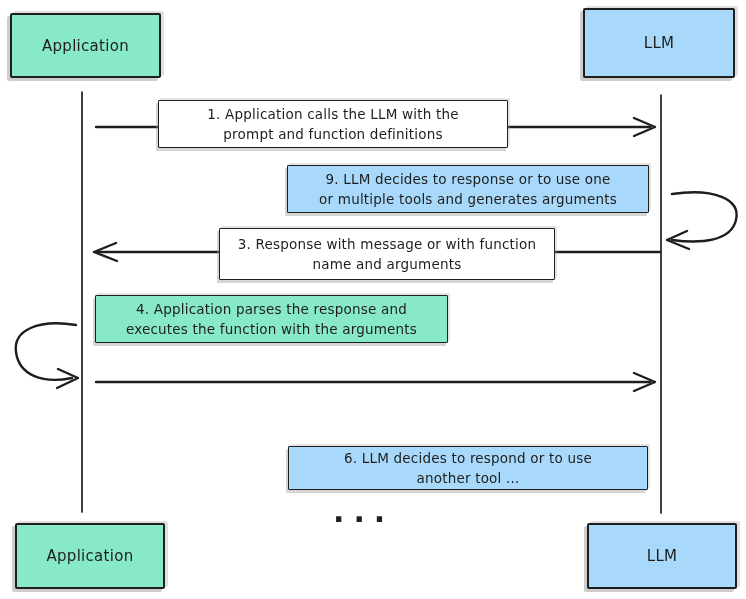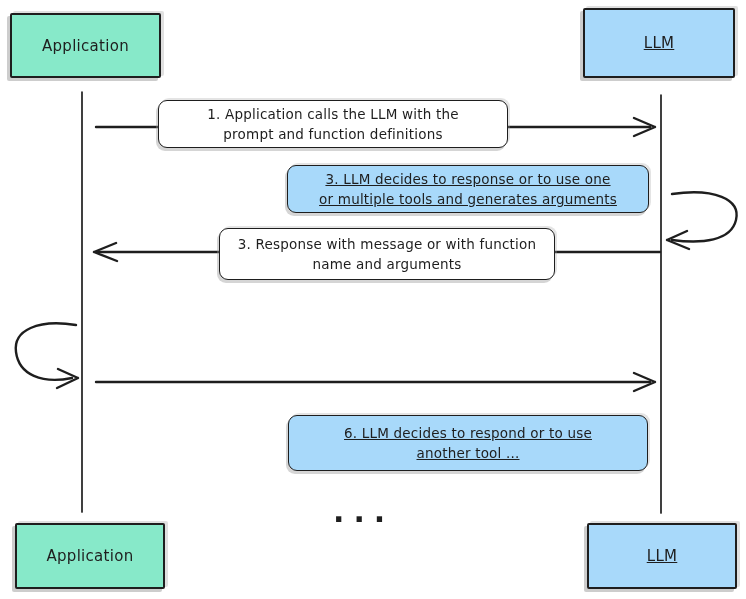--- a/index.html
+++ b/index.html
@@ -19,28 +19,28 @@
     background:#87e9c9;
     border:2.5px solid #1e1e1e;border-radius:2px;
     font-size:15px;letter-spacing:.3px;
     box-shadow:-3px 3px 0 rgba(145,145,145,.45), 3px -2px 0 rgba(165,165,165,.35);
     box-sizing:border-box;
   }
   .msg{
     position:absolute;z-index:2;
     display:flex;align-items:center;justify-content:center;
     text-align:center;white-space:pre-line;
-    border:1.8px solid #1e1e1e;border-radius:9px;
+    border:1.8px solid #1e1e1e;border-radius:1px;
     font-size:13.5px;line-height:1.5;letter-spacing:.2px;
     padding:2px 4px;box-sizing:border-box;
     box-shadow:-2px 3px 0 rgba(150,150,150,.4), 2px -2px 0 rgba(165,165,165,.3);
   }
   .fill-white{background:#ffffff;}
   .fill-green{background:#87e9c9;}
-  .fill-blue{background:#a8d9fa;text-decoration:underline;}
+  .fill-blue{background:#a8d9fa;}
   .ellipsis{
     position:absolute;z-index:2;
     font-size:30px;font-weight:bold;letter-spacing:9px;
     color:#1e1e1e;
   }
   .stroke{stroke:#1e1e1e;fill:none;stroke-linecap:round;stroke-linejoin:round;}
   .arrow{stroke-width:2.4;}
   .lifeline{stroke-width:1.7;}
 </style>
 </head>
@@ -79,29 +79,31 @@
     </g>
   </svg>
 
   <div class="actor" style="left:10px;top:13px;width:151px;height:65px;">Application</div>
 
   <div class="actor fill-blue" style="left:583px;top:8px;width:152px;height:70px;background:#a8d9fa;">LLM</div>
 
   <div class="msg fill-white" style="left:158px;top:100px;width:350px;height:48px;">1. Application calls the LLM with the
 prompt and function definitions</div>
 
-  <div class="msg fill-blue" style="left:287px;top:165px;width:362px;height:48px;">3. LLM decides to response or to use one
+  <div class="msg fill-blue" style="left:287px;top:165px;width:362px;height:48px;">9. LLM decides to response or to use one
 or multiple tools and generates arguments</div>
 
   <div class="msg fill-white" style="left:219px;top:228px;width:336px;height:52px;">3. Response with message or with function
 name and arguments</div>
 
+  <div class="msg fill-green" style="left:95px;top:295px;width:353px;height:48px;">4. Application parses the response and
+executes the function with the arguments</div>
 
 
-  <div class="msg fill-blue" style="left:288px;top:415px;width:360px;height:56px;">6. LLM decides to respond or to use
+  <div class="msg fill-blue" style="left:288px;top:446px;width:360px;height:44px;">6. LLM decides to respond or to use
 another tool ...</div>
 
   <div class="ellipsis" style="left:333px;top:494px;">...</div>
 
   <div class="actor" style="left:15px;top:523px;width:150px;height:66px;">Application</div>
 
   <div class="actor fill-blue" style="left:587px;top:523px;width:150px;height:66px;background:#a8d9fa;">LLM</div>
 
 </div>
 

